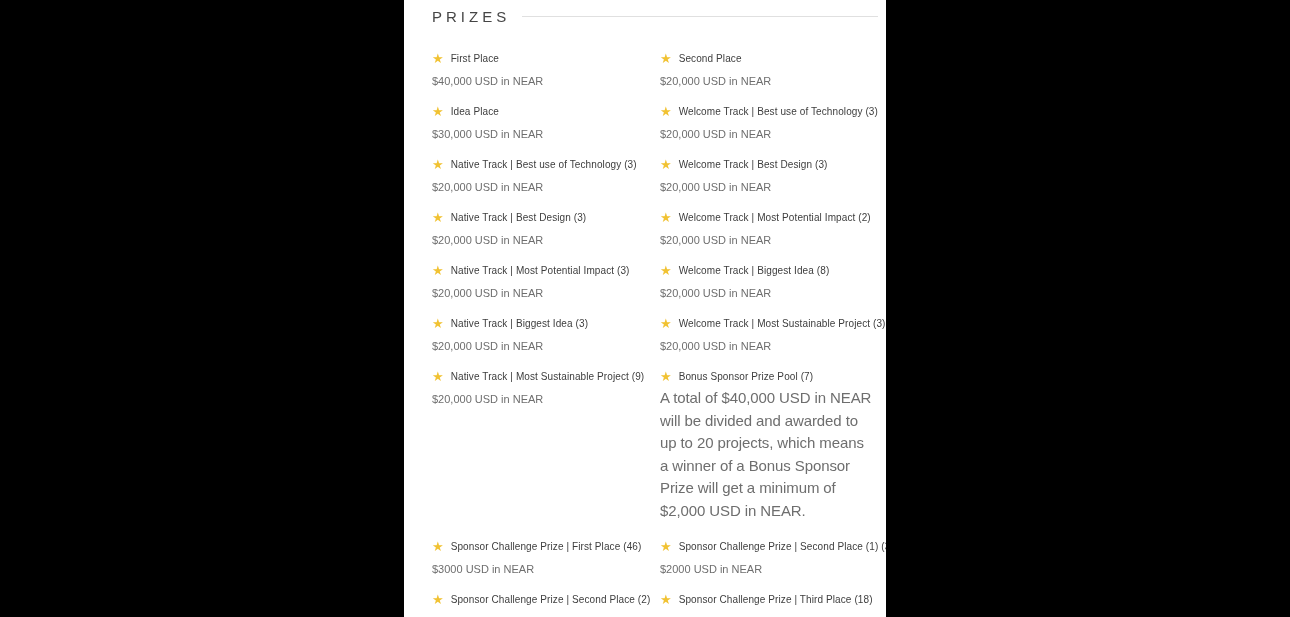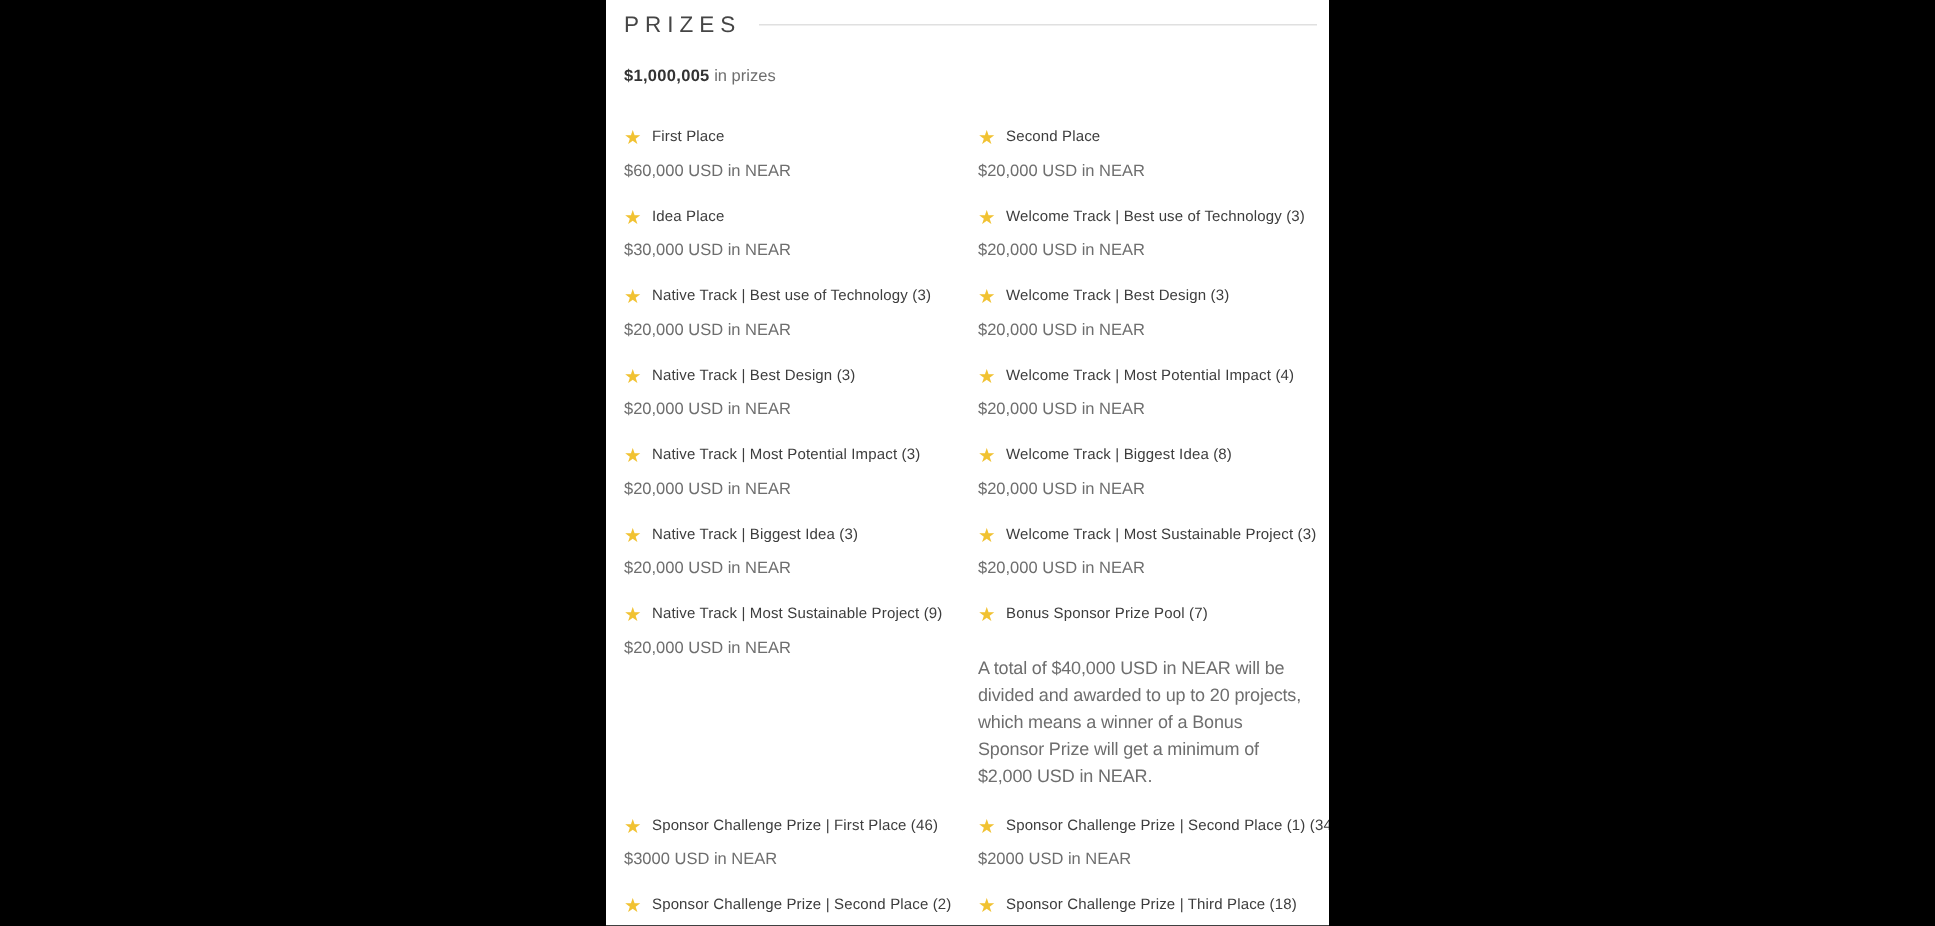--- a/index.html
+++ b/index.html
@@ -10,21 +10,21 @@
     height: 617px;
     overflow: hidden;
     background: #000000;
     font-family: "Liberation Sans", sans-serif;
   }
   .panel {
     width: 482px;
     height: 617px;
     margin: 0 auto;
     background: #ffffff;
-    padding: 6px 14px 10px 12px;
+    padding: 6px 14px 10px 28px;
     overflow: hidden;
   }
   .heading-row {
     display: flex;
     align-items: center;
     gap: 12px;
     height: 21px;
   }
   .section-title {
     margin: 0;
@@ -78,50 +78,46 @@
     letter-spacing: 0.1px;
     white-space: nowrap;
   }
   .prize-amount {
     margin-top: 9px;
     font-size: 11px;
     color: #6e6e6e;
     white-space: nowrap;
   }
   .prize-desc {
-    margin-top: 19px;
-    font-size: 12px;
+    margin-top: 3px;
+    font-size: 15px;
     letter-spacing: -0.1px;
     color: #6e6e6e;
     line-height: 1.5;
   }
 </style>
 </head>
 <body>
 
 <div class="panel">
 
   <div class="heading-row">
     <h2 class="section-title">PRIZES</h2>
     <div class="heading-rule"></div>
   </div>
 
-  <p class="total-line">
-    <span class="total-amount">$1,000,005</span>
-    <span>in prizes</span>
-  </p>
 
   <div class="prize-grid">
 
     <div class="prize-cell">
       <div class="prize-title-row">
         <span class="star">★</span>
         <span class="prize-title">First Place</span>
       </div>
-      <div class="prize-amount">$60,000 USD in NEAR</div>
+      <div class="prize-amount">$40,000 USD in NEAR</div>
     </div>
 
     <div class="prize-cell">
       <div class="prize-title-row">
         <span class="star">★</span>
         <span class="prize-title">Second Place</span>
       </div>
       <div class="prize-amount">$20,000 USD in NEAR</div>
     </div>
 
@@ -161,21 +157,21 @@
       <div class="prize-title-row">
         <span class="star">★</span>
         <span class="prize-title">Native Track | Best Design (3)</span>
       </div>
       <div class="prize-amount">$20,000 USD in NEAR</div>
     </div>
 
     <div class="prize-cell">
       <div class="prize-title-row">
         <span class="star">★</span>
-        <span class="prize-title">Welcome Track | Most Potential Impact (4)</span>
+        <span class="prize-title">Welcome Track | Most Potential Impact (2)</span>
       </div>
       <div class="prize-amount">$20,000 USD in NEAR</div>
     </div>
 
     <div class="prize-cell">
       <div class="prize-title-row">
         <span class="star">★</span>
         <span class="prize-title">Native Track | Most Potential Impact (3)</span>
       </div>
       <div class="prize-amount">$20,000 USD in NEAR</div>

